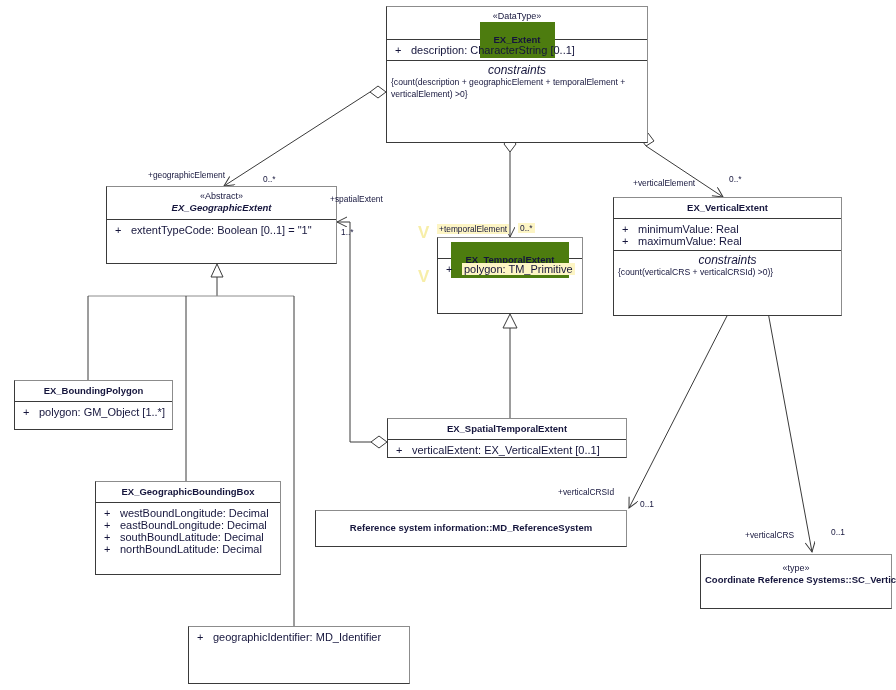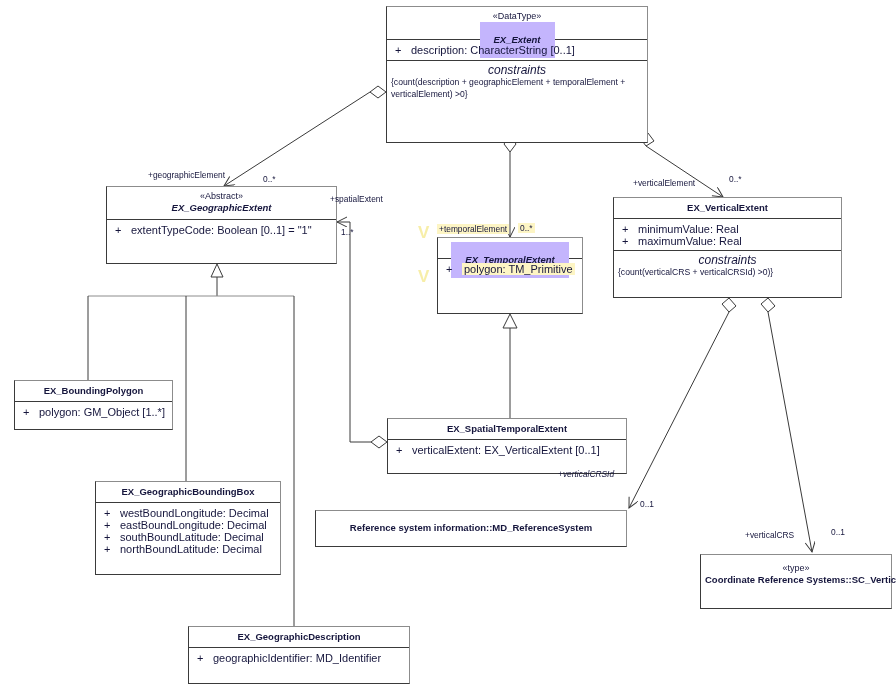--- a/index.html
+++ b/index.html
@@ -52,24 +52,23 @@
     font-size: 9.5px;
     font-weight: bold;
     line-height: 12px;
     color: #15153c;
     white-space: nowrap;
   }
   .cname.italic {
     font-style: italic;
   }
   .cname.hl {
-    background: #c4b5fd;
+    background: #4d7c0f;
     display: inline-block;
     padding: 12px 14px;
-    font-style: italic;
   }
   .cls-attrs {
     box-sizing: border-box;
     padding: 4px 0 4px 0;
     border-bottom: 1px solid #3a3a3a;
   }
   .cls-attrs.nobord { border-bottom: none; }
   .attr {
     font-size: 11px;
     line-height: 12px;
@@ -216,21 +215,21 @@
     <div class="cls-header" style="height:21px;">
       <div class="cname hl">EX_TemporalExtent</div>
     </div>
     <div class="cls-attrs nobord">
       <div class="attr">
         <span class="plus">+</span><span class="atext hl">polygon: TM_Primitive</span>
       </div>
     </div>
   </div>
 
-  <div class="uml-class" style="left:613px; top:197px; width:229px; height:101px;">
+  <div class="uml-class" style="left:613px; top:197px; width:229px; height:119px;">
     <div class="cls-header" style="height:21px;">
       <div class="cname">EX_VerticalExtent</div>
     </div>
     <div class="cls-attrs" style="height:32px;">
       <div class="attr">
         <span class="plus">+</span><span class="atext">minimumValue: Real</span>
       </div>
       <div class="attr">
         <span class="plus">+</span><span class="atext">maximumValue: Real</span>
       </div>
@@ -266,31 +265,28 @@
       <div class="attr">
         <span class="plus">+</span><span class="atext">southBoundLatitude: Decimal</span>
       </div>
       <div class="attr">
         <span class="plus">+</span><span class="atext">northBoundLatitude: Decimal</span>
       </div>
     </div>
   </div>
 
   <div class="uml-class" style="left:188px; top:626px; width:222px; height:58px;">
-    <div class="cls-header" style="height:21px;">
-      <div class="cname">EX_GeographicDescription</div>
-    </div>
     <div class="cls-attrs nobord">
       <div class="attr">
         <span class="plus">+</span><span class="atext">geographicIdentifier: MD_Identifier</span>
       </div>
     </div>
   </div>
 
-  <div class="uml-class" style="left:387px; top:418px; width:240px; height:56px;">
+  <div class="uml-class" style="left:387px; top:418px; width:240px; height:40px;">
     <div class="cls-header" style="height:21px;">
       <div class="cname">EX_SpatialTemporalExtent</div>
     </div>
     <div class="cls-attrs nobord">
       <div class="attr">
         <span class="plus">+</span><span class="atext">verticalExtent: EX_VerticalExtent [0..1]</span>
       </div>
     </div>
   </div>
 
@@ -312,19 +308,19 @@
 
   <div class="edge-label hl" style="left:437px; top:224px;">+temporalElement</div>
   <div class="edge-label hl" style="left:518px; top:223px;">0..*</div>
 
   <div class="edge-label" style="left:633px; top:178px;">+verticalElement</div>
   <div class="edge-label" style="left:729px; top:174px;">0..*</div>
 
   <div class="edge-label" style="left:330px; top:194px;">+spatialExtent</div>
   <div class="edge-label" style="left:341px; top:227px;">1..*</div>
 
-  <div class="edge-label" style="left:558px; top:469px;font-style:italic;">+verticalCRSId</div>
+  <div class="edge-label" style="left:558px; top:487px;">+verticalCRSId</div>
   <div class="edge-label" style="left:640px; top:499px;">0..1</div>
 
   <div class="edge-label" style="left:745px; top:530px;">+verticalCRS</div>
   <div class="edge-label" style="left:831px; top:527px;">0..1</div>
 
 </div>
 
 </body></html>

